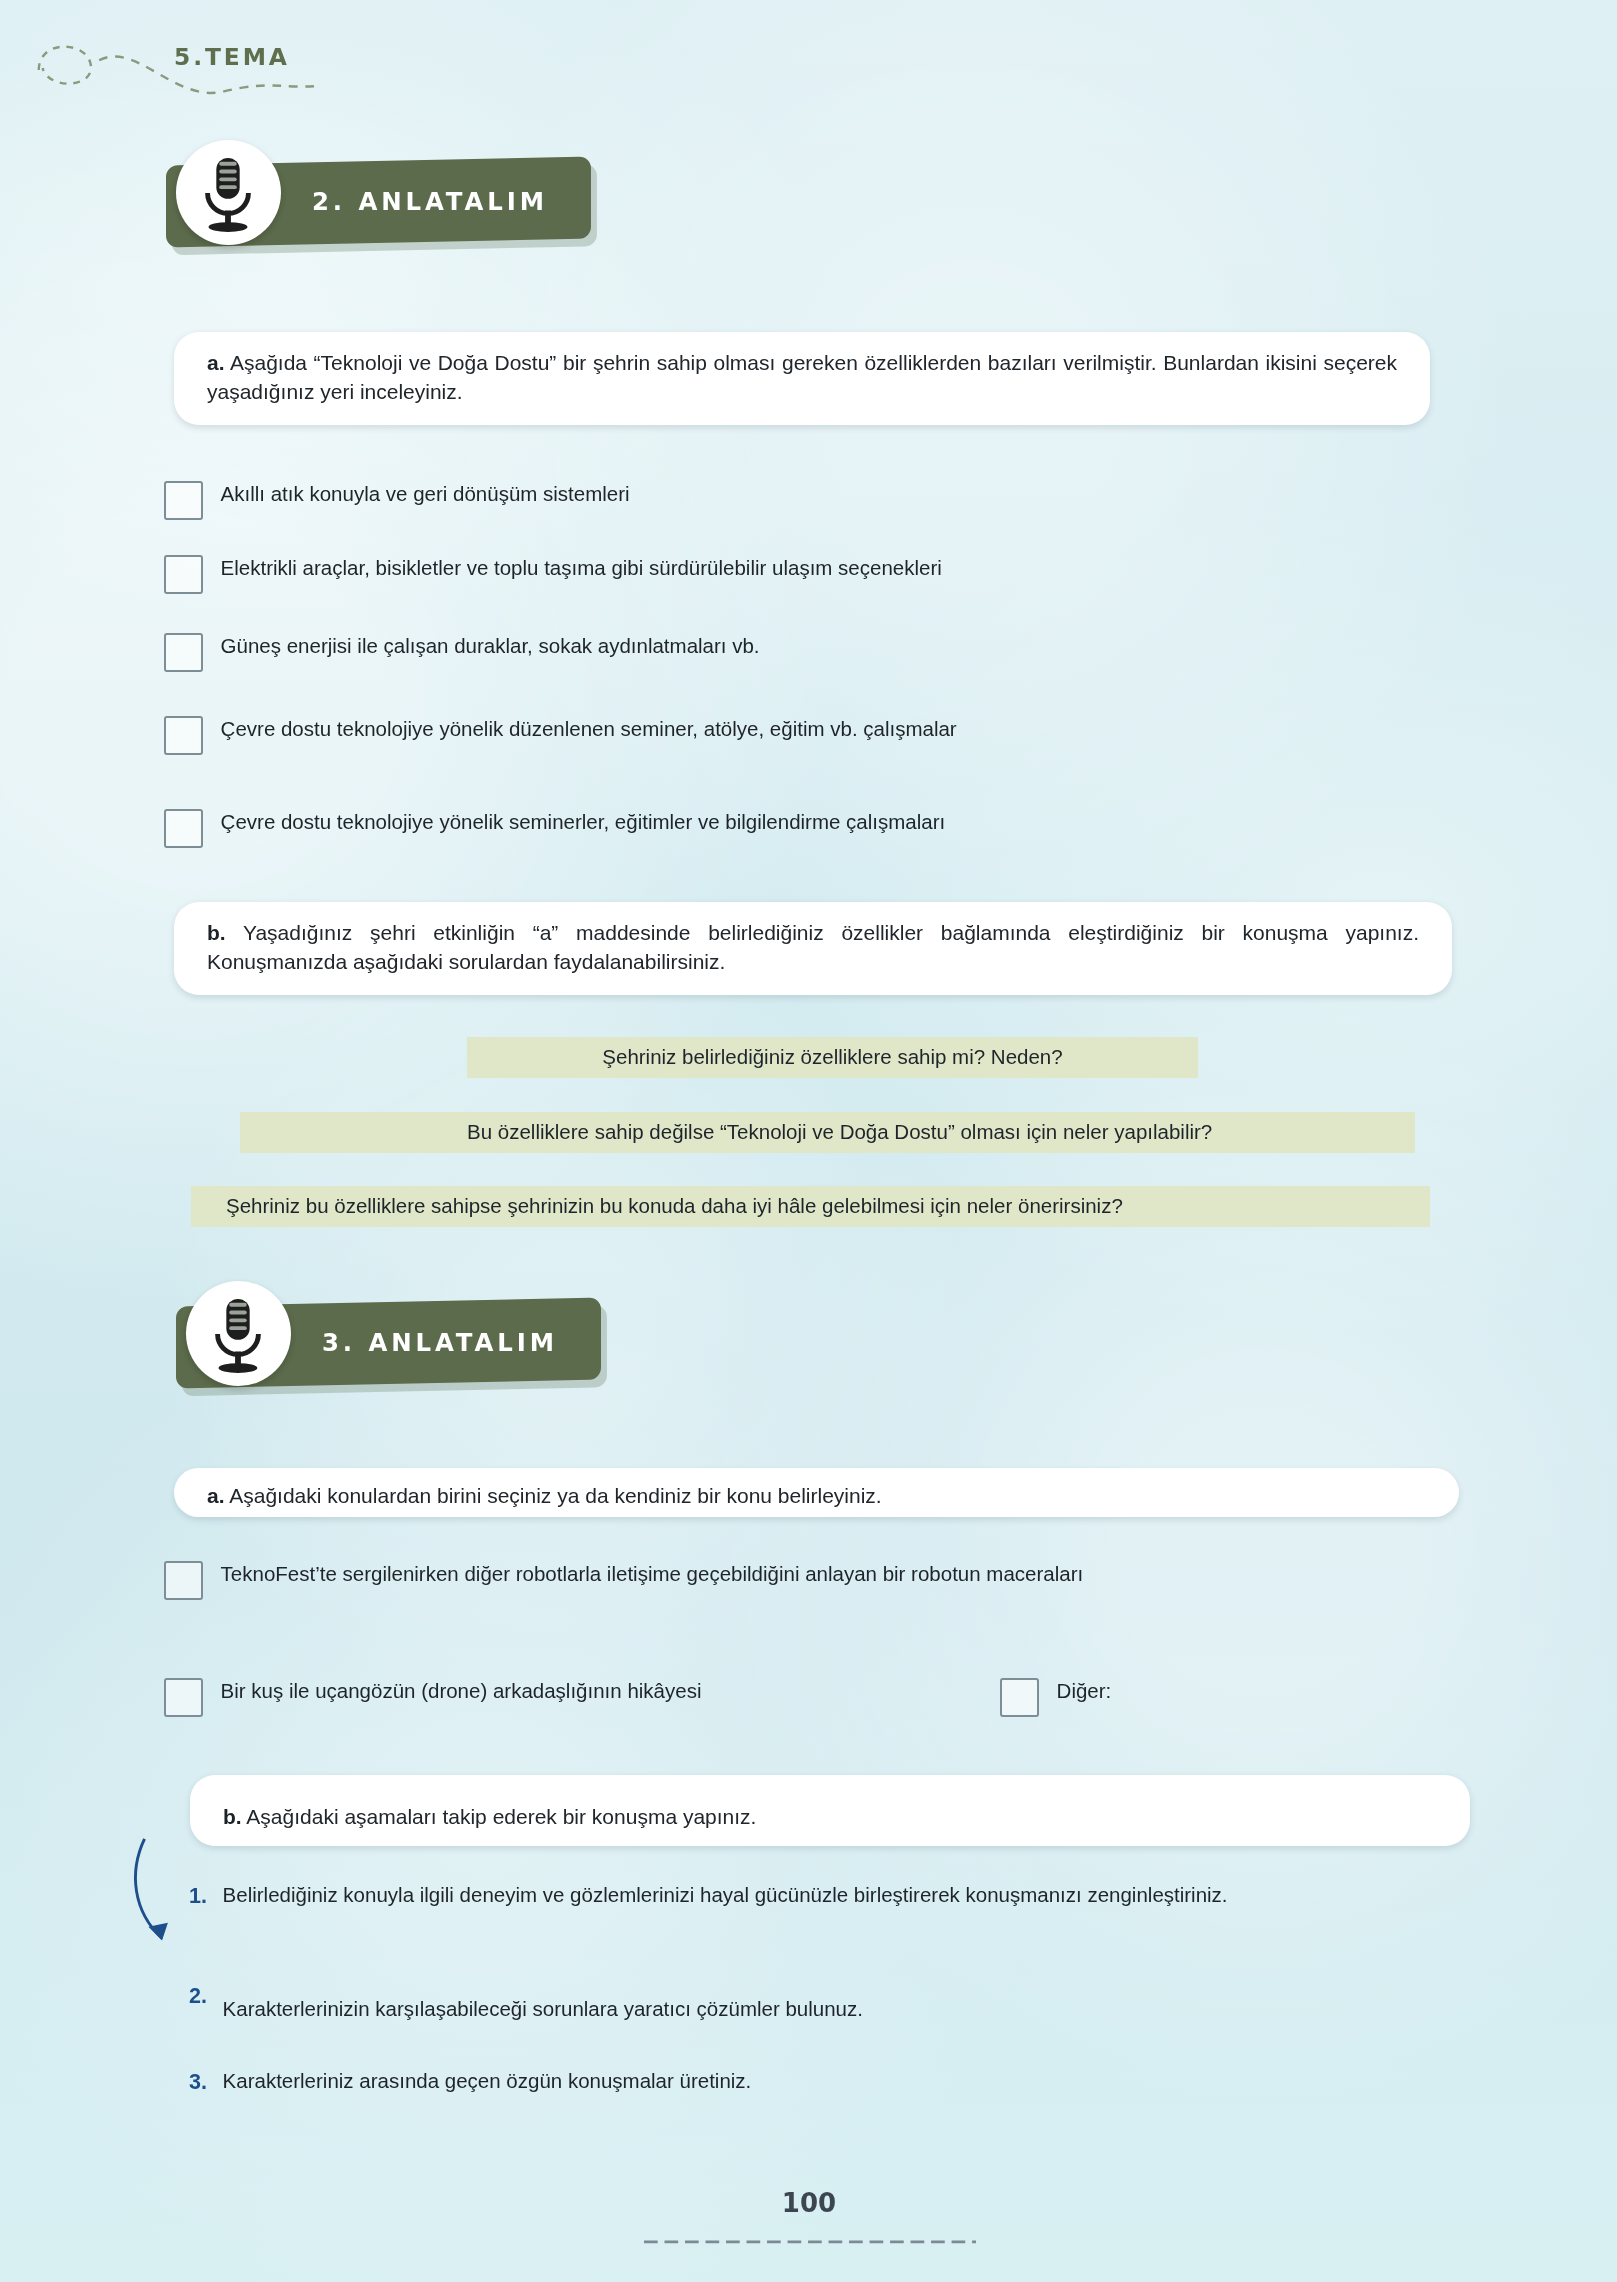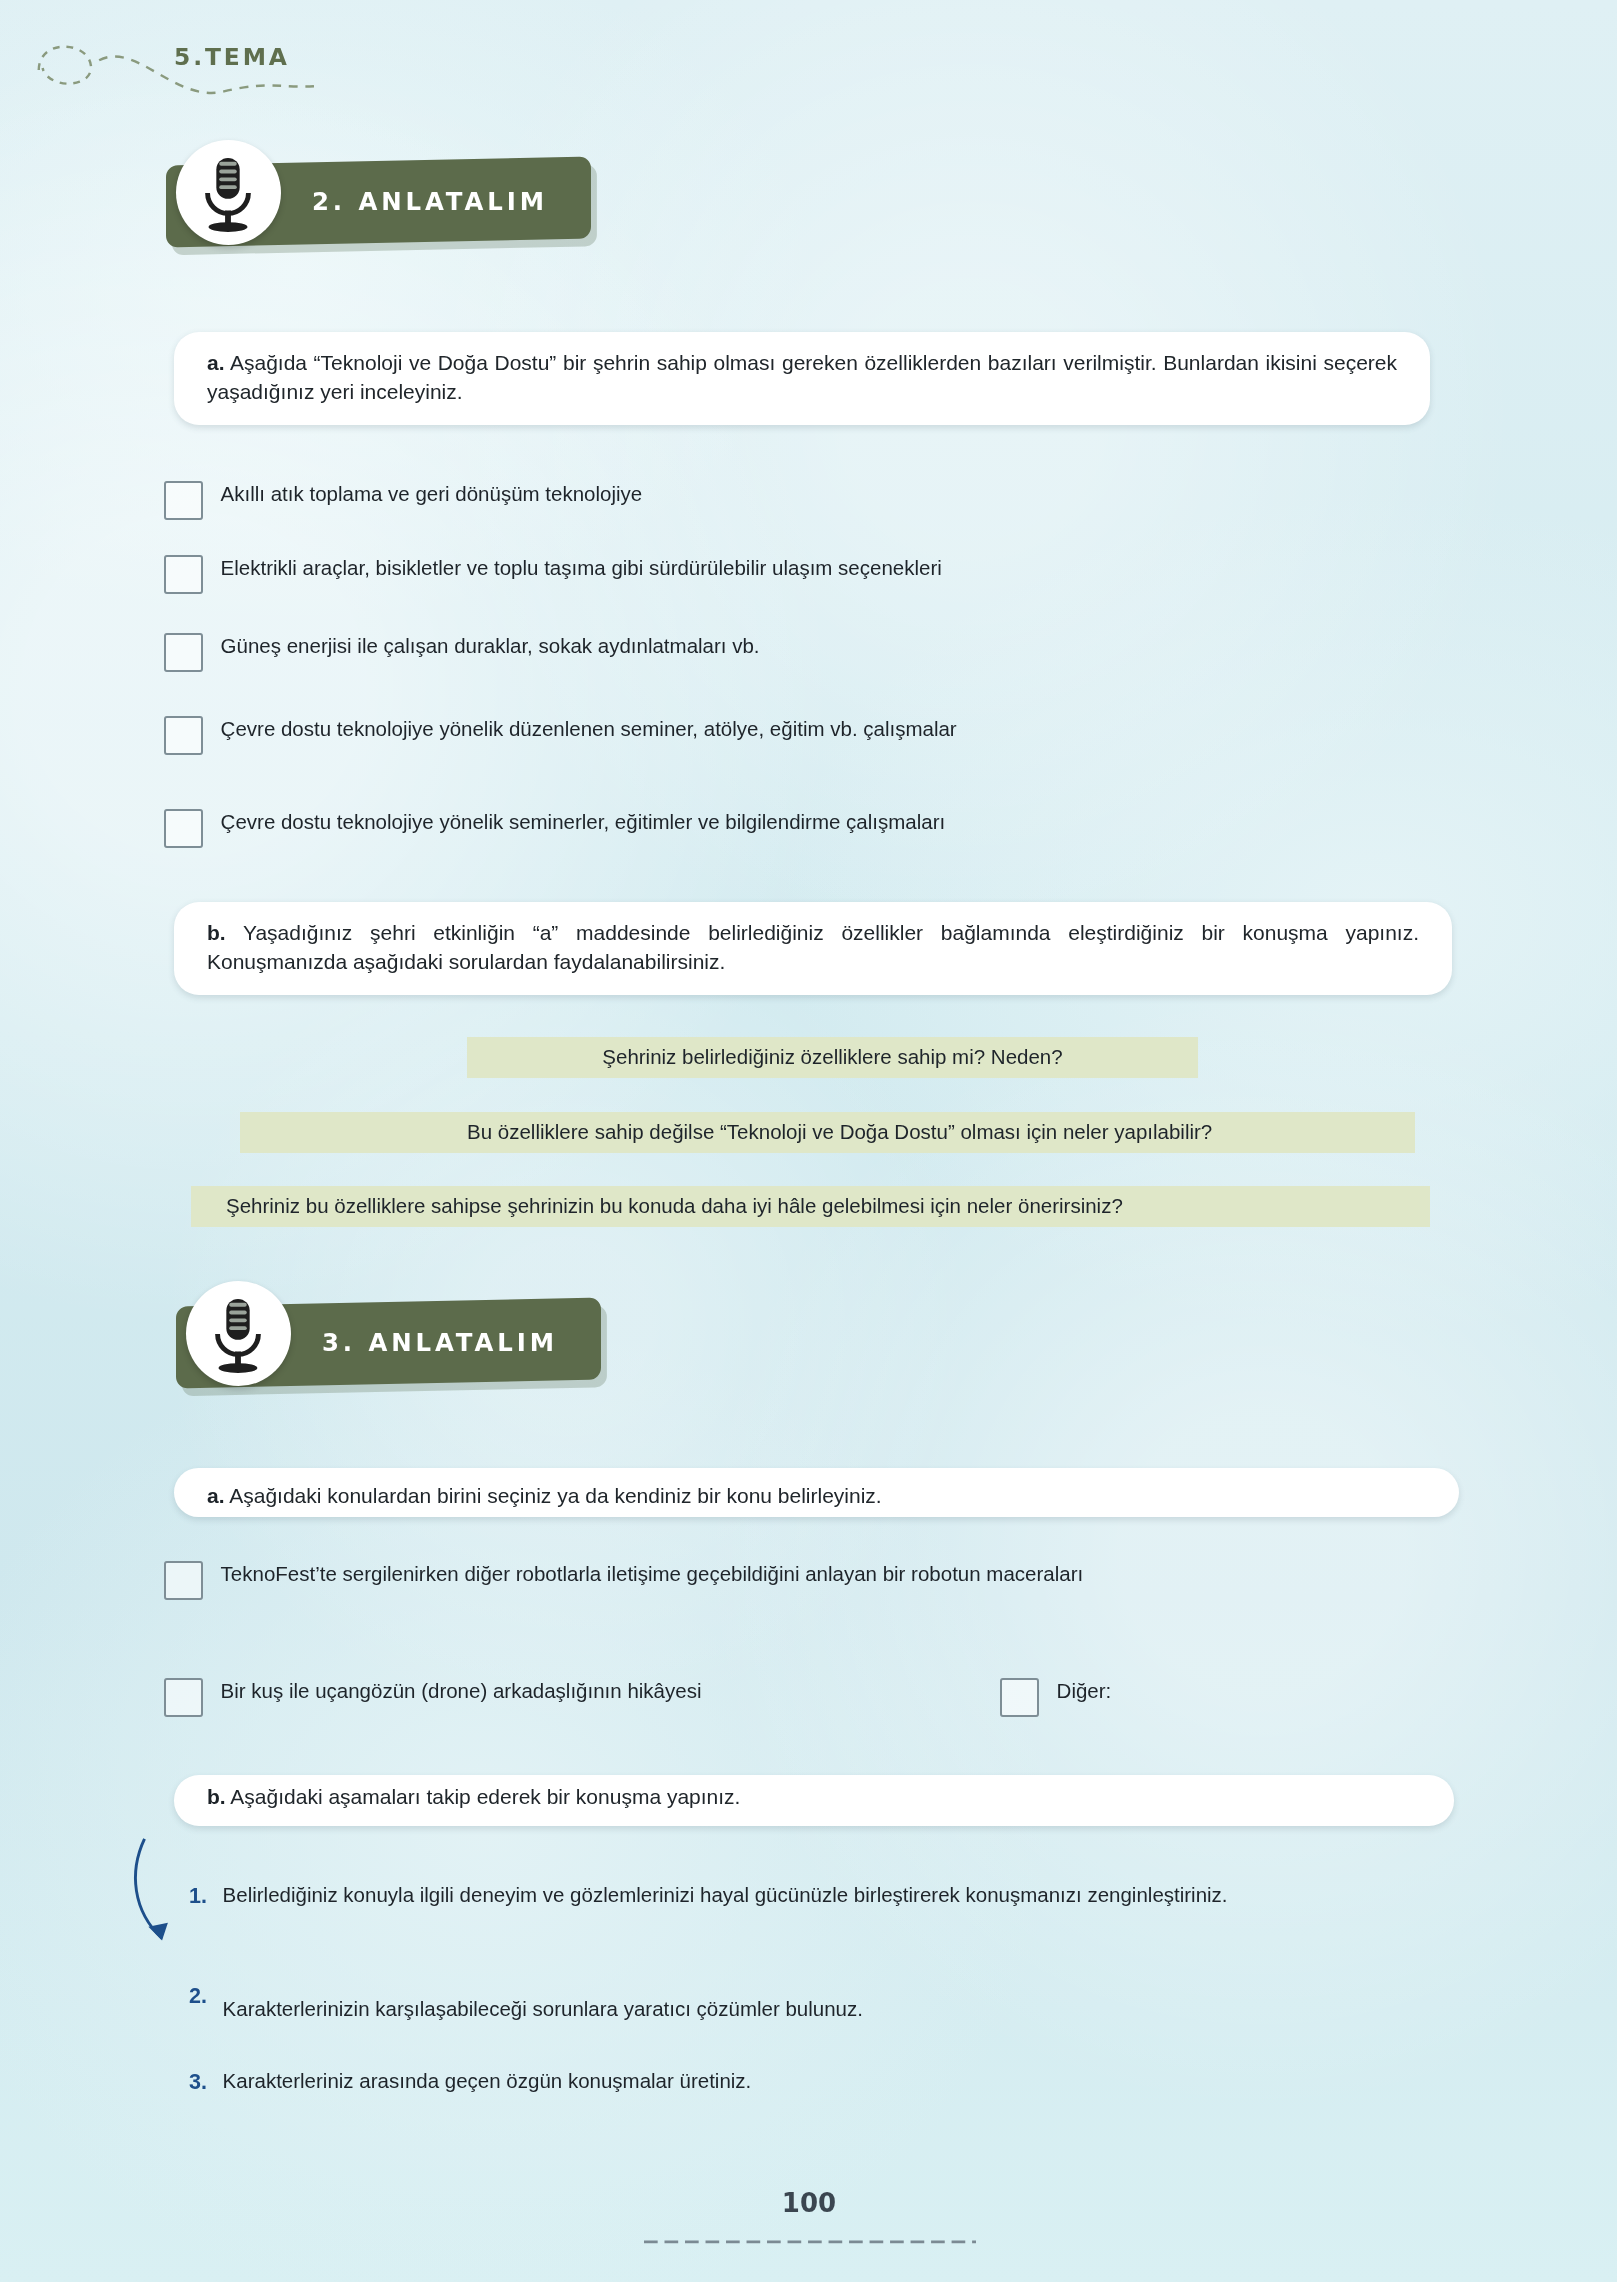--- a/index.html
+++ b/index.html
@@ -206,21 +206,21 @@
     </svg>
   </div>
 </div>
 
 <div class="pill" style="left:174px; top:332px; width:1256px;">
   <span><b>a.</b> Aşağıda “Teknoloji ve Doğa Dostu” bir şehrin sahip olması gereken özelliklerden bazıları verilmiştir. Bunlardan ikisini seçerek yaşadığınız yeri inceleyiniz.</span>
 </div>
 
 <div class="check-row" style="left:164px; top:480px; width:1268px;">
   <div class="checkbox"></div>
-  <div class="check-label">Akıllı atık toplama ve geri dönüşüm teknolojiye</div>
+  <div class="check-label">Akıllı atık konuyla ve geri dönüşüm sistemleri</div>
 </div>
 <div class="check-row" style="left:164px; top:554px; width:1268px;">
   <div class="checkbox"></div>
   <div class="check-label">Elektrikli araçlar, bisikletler ve toplu taşıma gibi sürdürülebilir ulaşım seçenekleri</div>
 </div>
 <div class="check-row" style="left:164px; top:632px; width:1268px;">
   <div class="checkbox"></div>
   <div class="check-label">Güneş enerjisi ile çalışan duraklar, sokak aydınlatmaları vb.</div>
 </div>
 <div class="check-row" style="left:164px; top:715px; width:1268px;">
@@ -268,21 +268,21 @@
 </div>
 <div class="check-row" style="left:164px; top:1677px;">
   <div class="checkbox"></div>
   <div class="check-label">Bir kuş ile uçangözün (drone) arkadaşlığının hikâyesi</div>
 </div>
 <div class="check-row" style="left:1000px; top:1677px;">
   <div class="checkbox"></div>
   <div class="check-label">Diğer:</div>
 </div>
 
-<div class="pill" style="left:174px; top:1775px; width:1280px; padding-top:7px; padding-bottom:13.7px;">
+<div class="pill" style="left:190px; top:1775px; width:1280px; padding-top:27px; padding-bottom:13.7px;">
   <span><b>b.</b> Aşağıdaki aşamaları takip ederek bir konuşma yapınız.</span>
 </div>
 
 <svg style="position:absolute; left:125px; top:1833px;" width="117" height="127" viewBox="0 0 120 130">
   <path d="M20,6 C4,40 8,80 38,108" fill="none" stroke="#1d4f8b" stroke-width="3"></path>
   <path d="M38,110 L24,96 L44,92 Z" fill="#1d4f8b"></path>
 </svg>
 
 <div class="num-row" style="left:174px; top:1880px; width:1278px;">
   <div class="num">1.</div>

